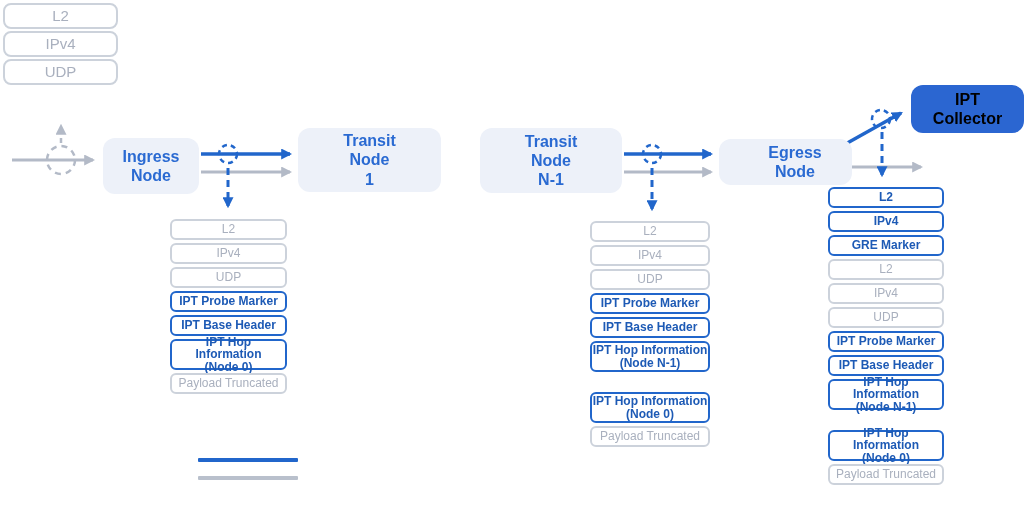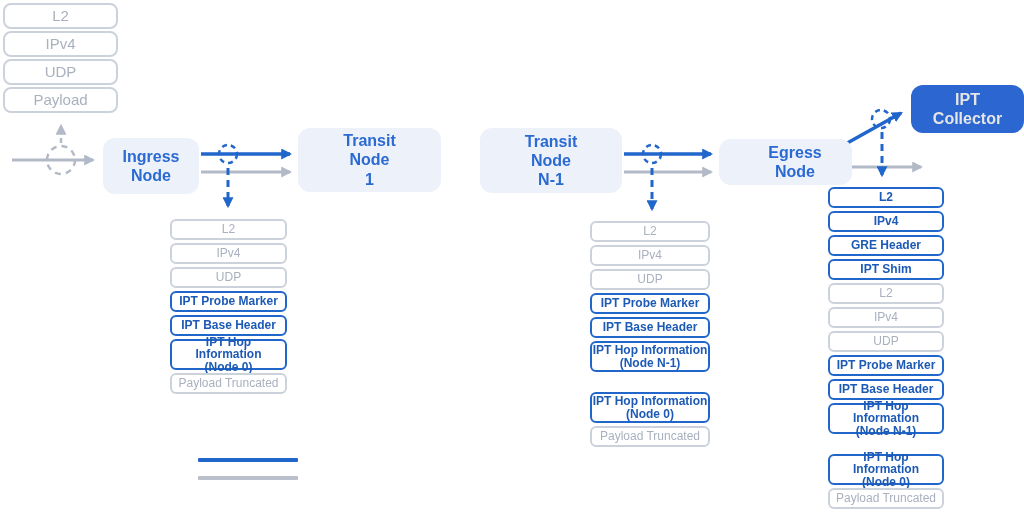--- a/index.html
+++ b/index.html
@@ -8,21 +8,21 @@
     font-family:"Liberation Sans","DejaVu Sans",sans-serif;
   }
   svg#arrow-layer{position:absolute;left:0;top:0;width:1024px;height:522px;pointer-events:none;}
 
   
   .node{
     position:absolute;background:#edf1f9;border-radius:12px;color:#2a6ad2;
     font-weight:700;font-size:16px;line-height:1.2;display:flex;align-items:center;
     justify-content:center;text-align:center;white-space:pre-line;
   }
-  .node--solid{background:#2b66d1;color:#e5e5e5;text-align:center;}
+  .node--solid{background:#2b66d1;color:#000000;text-align:center;}
 
   
   .stack{position:absolute;display:flex;flex-direction:column;gap:3px;}
   .row{
     flex:none;border-radius:6px;background:#ffffff;display:flex;align-items:center;
     justify-content:center;text-align:center;font-size:12px;height:21px;
     line-height:1.05;white-space:pre-line;box-sizing:border-box;
   }
   .row--gray{border:2px solid #ccd2db;color:#a9b0be;font-weight:400;}
   .row--blue{border:2px solid #2166cb;color:#1d5ab5;font-weight:700;}
@@ -68,21 +68,20 @@
     <line x1="833" y1="151" x2="901" y2="113" stroke="#2166cb" stroke-width="3.5" marker-end="url(#head-blue)"></line>
     <line x1="834" y1="167" x2="921" y2="167" stroke="#b3bac7" stroke-width="3" marker-end="url(#head-gray)"></line>
     <circle cx="881" cy="119" r="9" fill="none" stroke="#2166cb" stroke-width="2.5" stroke-dasharray="5 4"></circle>
     <line x1="882" y1="132" x2="882" y2="175" stroke="#2166cb" stroke-width="3" stroke-dasharray="7 5" marker-end="url(#head-blue)"></line>
   </svg>
 
   <div class="stack stack--large" style="left:3px;top:3px;width:115px;">
       <div class="row row--gray">L2</div>
       <div class="row row--gray">IPv4</div>
       <div class="row row--gray">UDP</div>
-      <div class="row row--gray">Payload</div>
     </div>
 
   <div class="stack" style="left:170px;top:219px;width:117px;">
       <div class="row row--gray">L2</div>
       <div class="row row--gray">IPv4</div>
       <div class="row row--gray">UDP</div>
       <div class="row row--blue">IPT Probe Marker</div>
       <div class="row row--blue">IPT Base Header</div>
       <div class="row row--blue row--two">IPT Hop Information
 (Node 0)</div>
@@ -99,22 +98,21 @@
 (Node N-1)</div>
       <div class="row row--gap"></div>
       <div class="row row--blue row--two">IPT Hop Information
 (Node 0)</div>
       <div class="row row--gray">Payload Truncated</div>
     </div>
 
   <div class="stack" style="left:828px;top:187px;width:116px;">
       <div class="row row--blue">L2</div>
       <div class="row row--blue">IPv4</div>
-      <div class="row row--blue">GRE Header</div>
-      <div class="row row--blue">IPT Shim</div>
+      <div class="row row--blue">GRE Marker</div>
       <div class="row row--gray">L2</div>
       <div class="row row--gray">IPv4</div>
       <div class="row row--gray">UDP</div>
       <div class="row row--blue">IPT Probe Marker</div>
       <div class="row row--blue">IPT Base Header</div>
       <div class="row row--blue row--two">IPT Hop Information
 (Node N-1)</div>
       <div class="row row--gap"></div>
       <div class="row row--blue row--two">IPT Hop Information
 (Node 0)</div>

